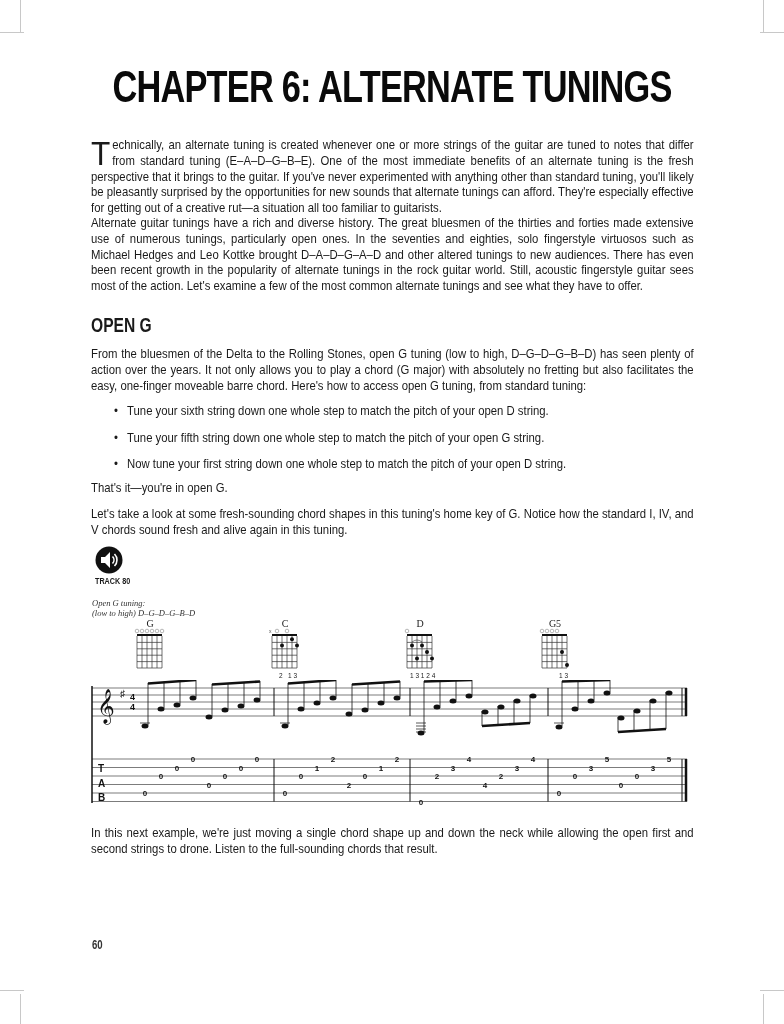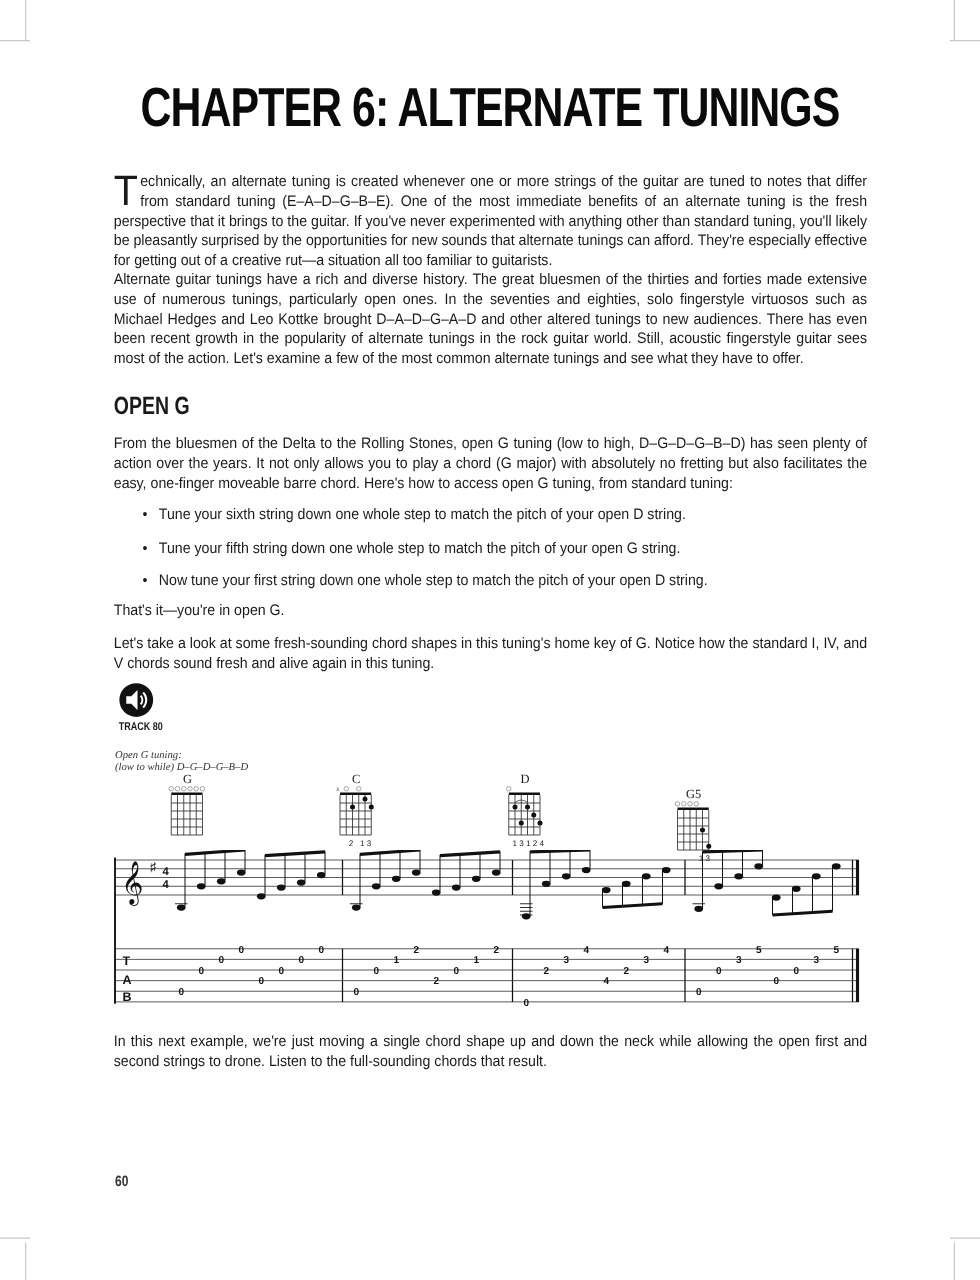--- a/index.html
+++ b/index.html
@@ -63,21 +63,21 @@
 <svg class="audio-icon" viewBox="0 0 28 28">
   <circle cx="14" cy="14" r="13.5" fill="#111"></circle>
   <path d="M6 11 h4 l5 -5 v16 l-5 -5 h-4 z" fill="#fff"></path>
   <path d="M17.5 10.5 a5 5 0 0 1 0 7" stroke="#fff" stroke-width="1.6" fill="none"></path>
   <path d="M19.5 8 a8.5 8.5 0 0 1 0 12" stroke="#fff" stroke-width="1.6" fill="none"></path>
 </svg>
 <div class="track-label">TRACK 80</div>
 
 <div class="tuning-label">
   <div>Open G tuning:</div>
-  <div>(low to while) D–G–D–G–B–D</div>
+  <div>(low to high) D–G–D–G–B–D</div>
 </div>
 
 <div class="chord" style="left:130px;top:618px;height:62px;">
   <div class="chord-name">G</div>
   <svg width="40" height="56" style="position:absolute;top:10px;left:0;">
     <g fill="none" stroke="#888" stroke-width="0.6">
       <circle cx="7" cy="3" r="1.8"></circle>
         <circle cx="12" cy="3" r="1.8"></circle>
         <circle cx="17" cy="3" r="1.8"></circle>
         <circle cx="22" cy="3" r="1.8"></circle>
@@ -149,21 +149,21 @@
     <path d="M12 14 q5 -4 10 0" stroke="#333" stroke-width="0.6" fill="none"></path>
     <circle cx="12" cy="17.6" r="2" fill="#111"></circle>
     <circle cx="22" cy="17.6" r="2" fill="#111"></circle>
     <circle cx="27" cy="24" r="2" fill="#111"></circle>
     <circle cx="17" cy="30.4" r="2" fill="#111"></circle>
     <circle cx="32" cy="30.4" r="2" fill="#111"></circle>
   </svg>
   <div class="fingers" style="left:10px;">1 3 1 2 4</div>
 </div>
 
-<div class="chord" style="left:535px;top:618px;height:62px;margin-top:12px;">
+<div class="chord" style="left:535px;top:618px;height:62px;">
   <div class="chord-name">G5</div>
   <svg width="40" height="56" style="position:absolute;top:10px;left:0;">
     <g fill="none" stroke="#888" stroke-width="0.6">
       <circle cx="7" cy="3" r="1.8"></circle>
         <circle cx="12" cy="3" r="1.8"></circle>
         <circle cx="17" cy="3" r="1.8"></circle>
         <circle cx="22" cy="3" r="1.8"></circle>
     </g>
     <rect x="7" y="6" width="25" height="2" fill="#111"></rect>
     <g stroke="#333" stroke-width="0.7">

